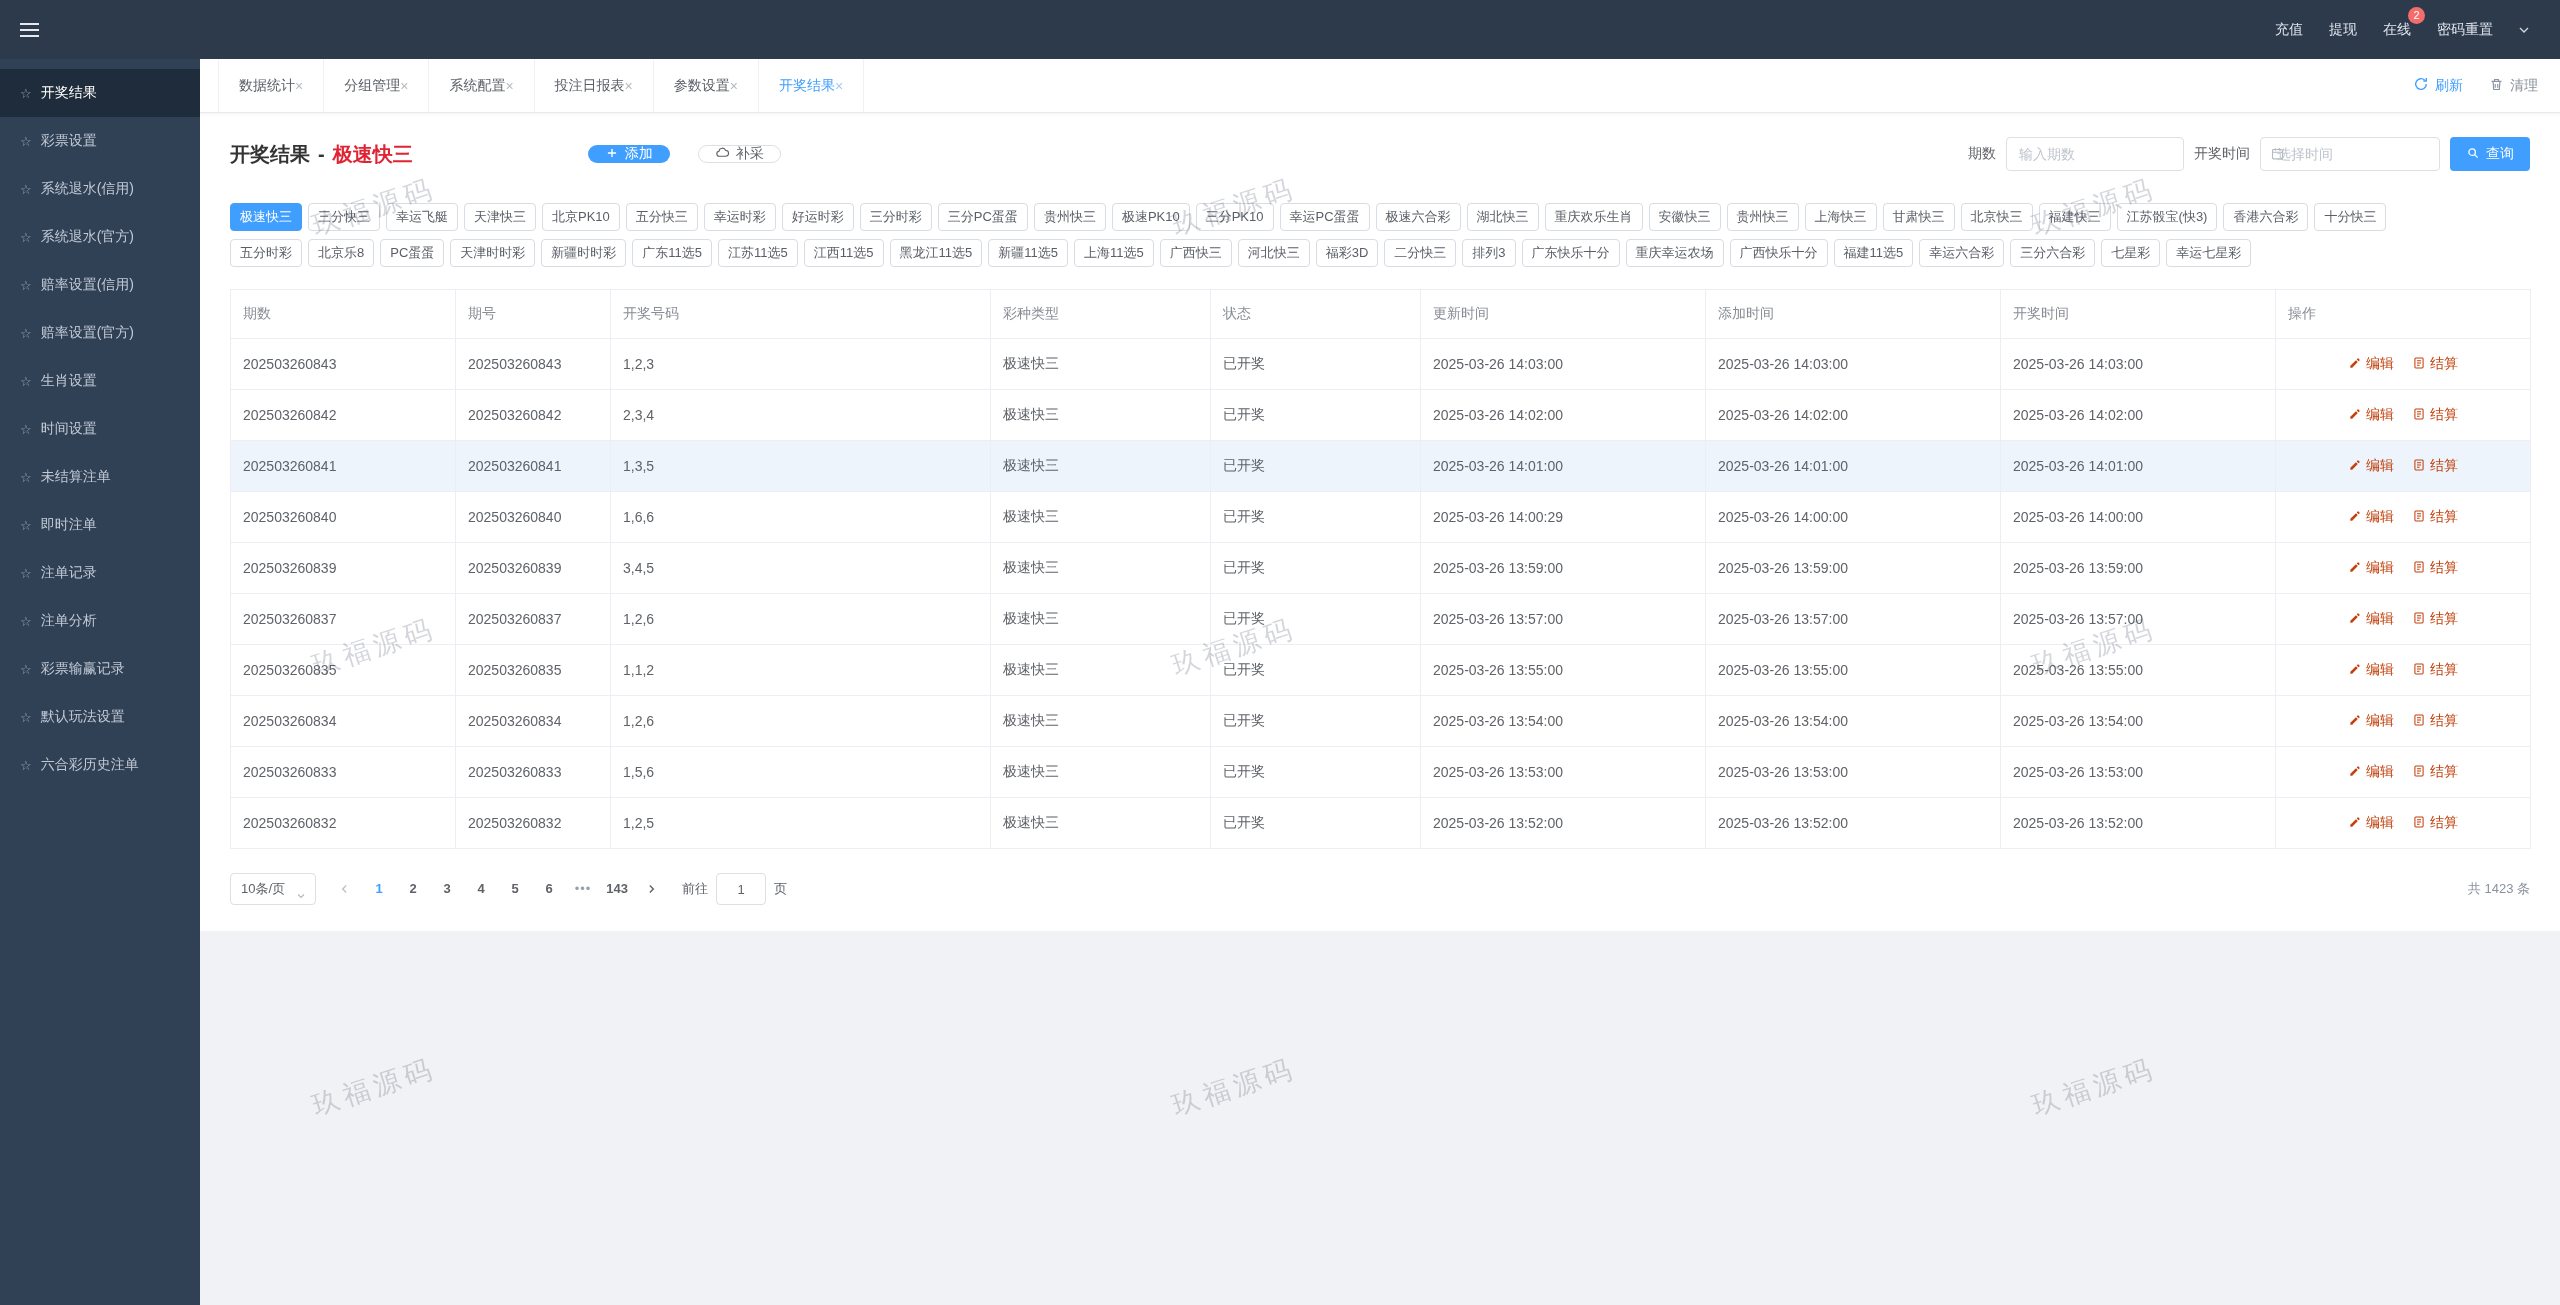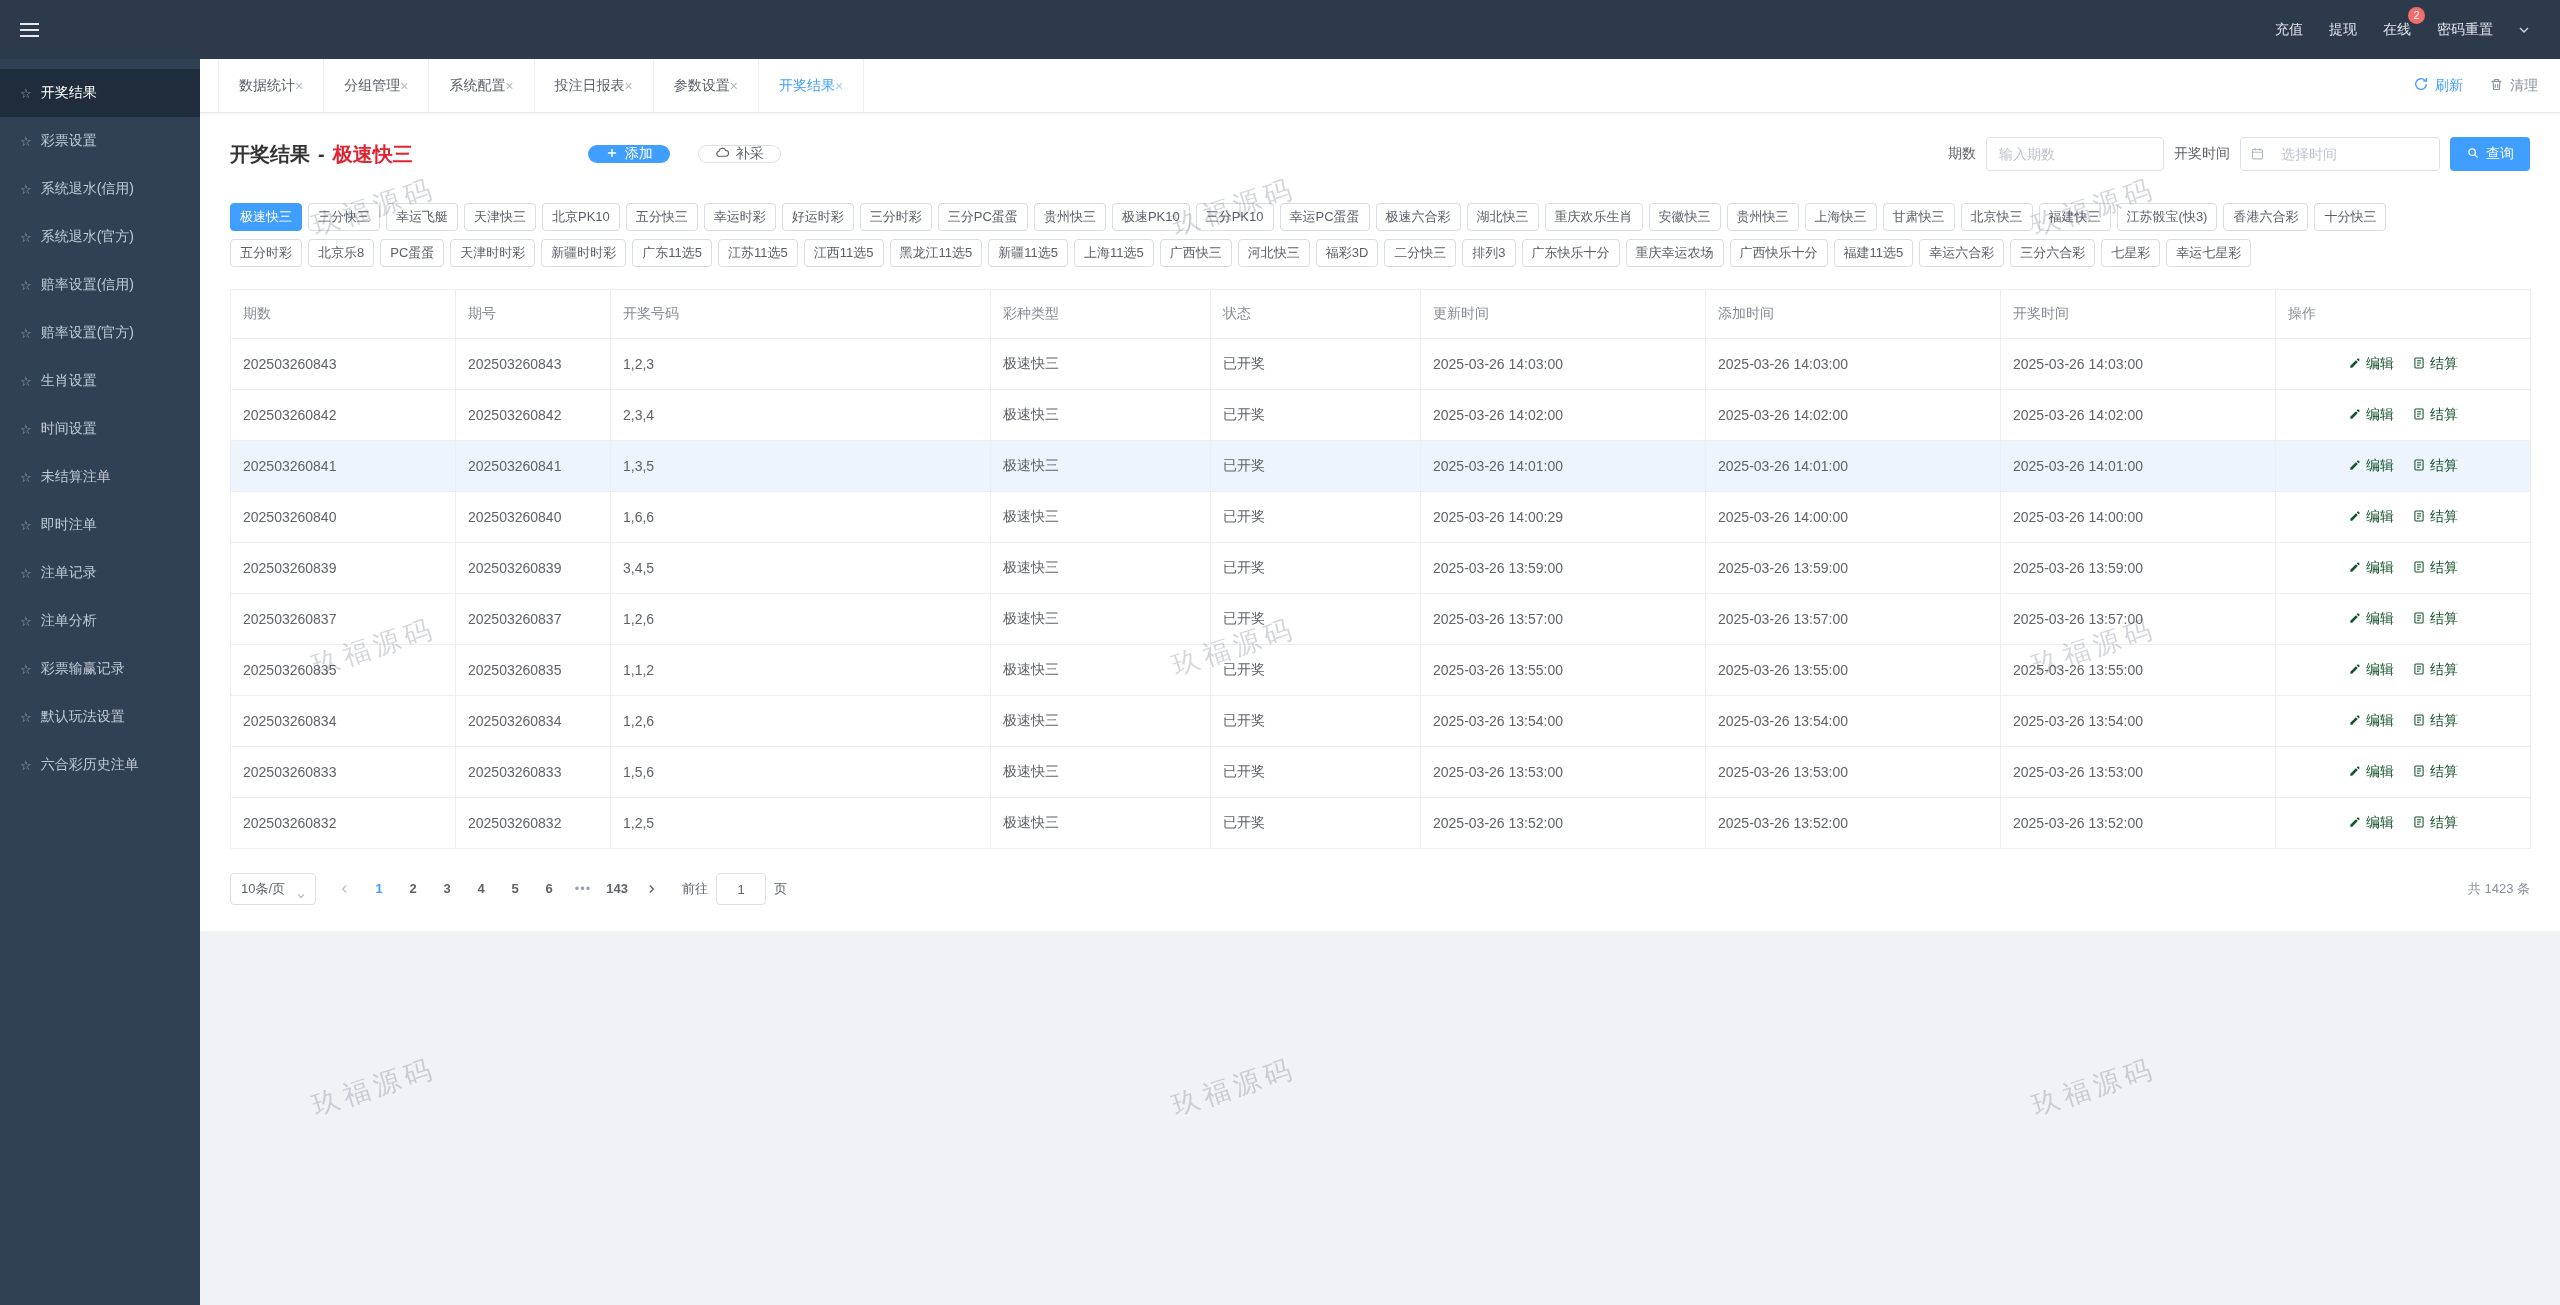--- a/index.html
+++ b/index.html
@@ -62,40 +62,40 @@
     border-radius: 17px; font-size: 14px; cursor: pointer; border: 1px solid transparent; }
   .btn-add { background: #409eff; color: #fff; margin-left: 175px; }
   .btn-collect { background: #fff; border-color: #dcdfe6; color: #606266; margin-left: 28px; }
   .head-right { margin-left: auto; display: flex; align-items: center; gap: 10px; }
   .head-right label { font-size: 14px; color: #606266; }
   .txt-input { height: 34px; border: 1px solid #dcdfe6; border-radius: 4px; padding: 0 12px;
     font-size: 14px; color: #606266; width: 178px; outline: none; background: #fff; }
   .txt-input::placeholder { color: #bfc4cd; }
   .time-wrap { position: relative; }
   .time-wrap .cal { position: absolute; left: 10px; top: 9px; color: #b4b9c2; }
-  .time-wrap input { width: 200px; padding-left: 40px; }
+  .time-wrap input { width: 180px; padding-left: 16px; }
   .btn-search { background: #409eff; color: #fff; border: none; border-radius: 4px; height: 34px;
     padding: 0 16px; display: inline-flex; align-items: center; gap: 6px; font-size: 14px; cursor: pointer; }
 
   
   .filters { padding: 26px 30px 4px; display: flex; flex-direction: column; gap: 8px; }
   .filter-row { display: flex; gap: 6px; }
   .fbtn { font-size: 13px; padding: 0 9px; height: 28px; background: #fff; border: 1px solid #d8dce3;
     border-radius: 4px; color: #5a5e66; cursor: pointer; white-space: nowrap; }
   .fbtn.active { background: #409eff; border-color: #409eff; color: #fff; }
 
   
   .grid { border-collapse: collapse; margin: 18px 30px 0; width: 2300px; table-layout: fixed; font-size: 14px; }
   .grid th { color: #888c94; font-weight: normal; text-align: left; padding: 15px 12px;
     border: 1px solid #eceef3; white-space: nowrap; }
   .grid td { color: #5f6368; padding: 16px 12px; border: 1px solid #eceef3;
     white-space: nowrap; overflow: hidden; }
   .grid tr.hl td { background: #edf4fc; }
   .op-col, .op-cell { text-align: center; }
-  .op-link { color: #14532d; display: inline-flex; align-items: center; gap: 4px; margin: 0 9px;
+  .op-link { color: #c2410c; display: inline-flex; align-items: center; gap: 4px; margin: 0 9px;
     cursor: pointer; text-decoration: none; font-size: 14px; }
 
   
   .pager { display: flex; align-items: center; margin: 24px 30px 4px; font-size: 13px; color: #5f6368; justify-content: flex-end; }
   .psize { position: relative; height: 32px; line-height: 30px; border: 1px solid #dcdfe6;
     border-radius: 4px; padding: 0 30px 0 10px; cursor: pointer; }
   .psize .caret { position: absolute; right: 8px; top: 9px; color: #b4b9c2; }
   .parrow { display: flex; align-items: center; padding: 0 10px; cursor: pointer; }
   .parrow.prev { color: #bcc2cc; margin-left: 12px; }
   .parrow.next { color: #5f6368; }

